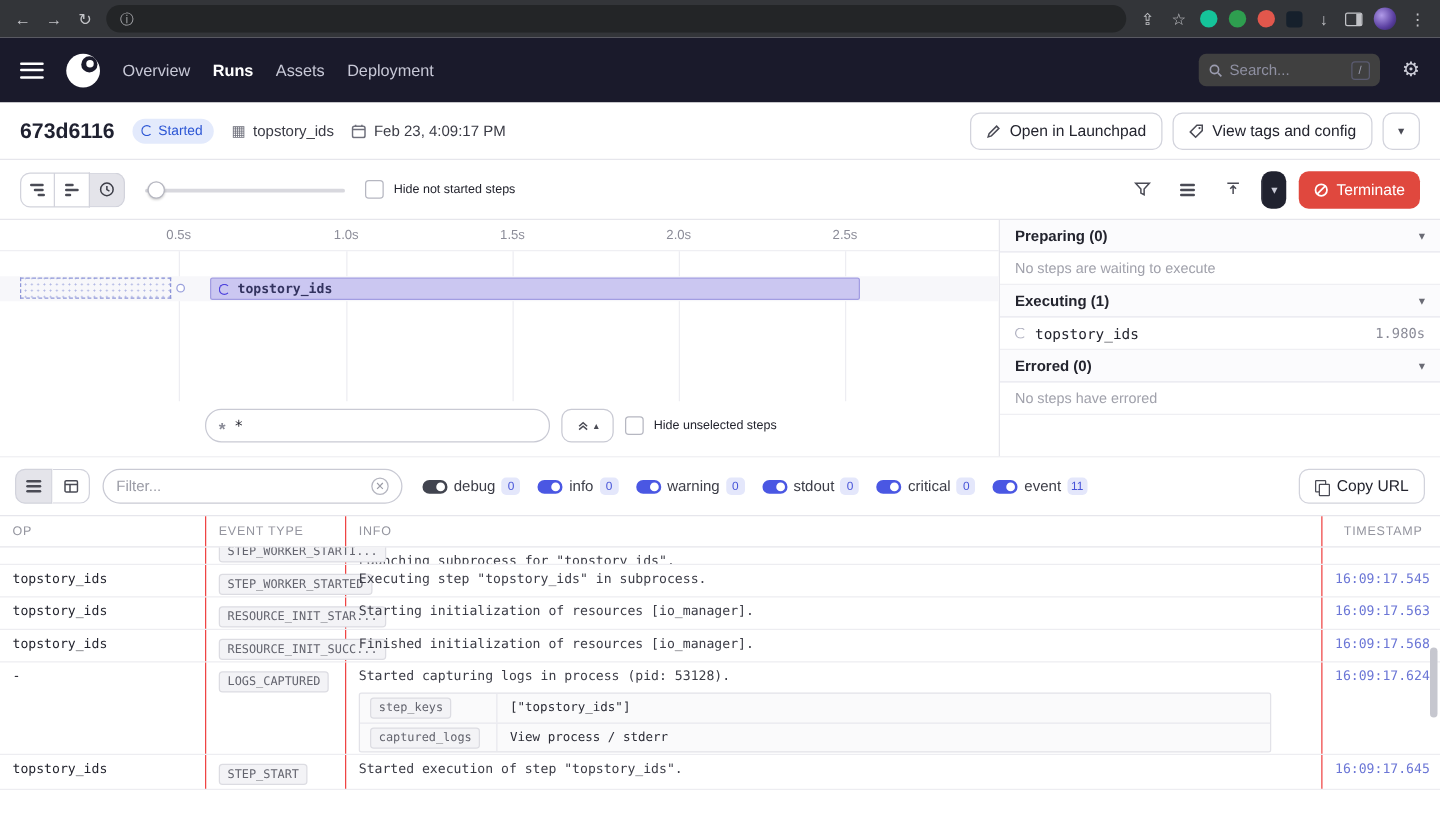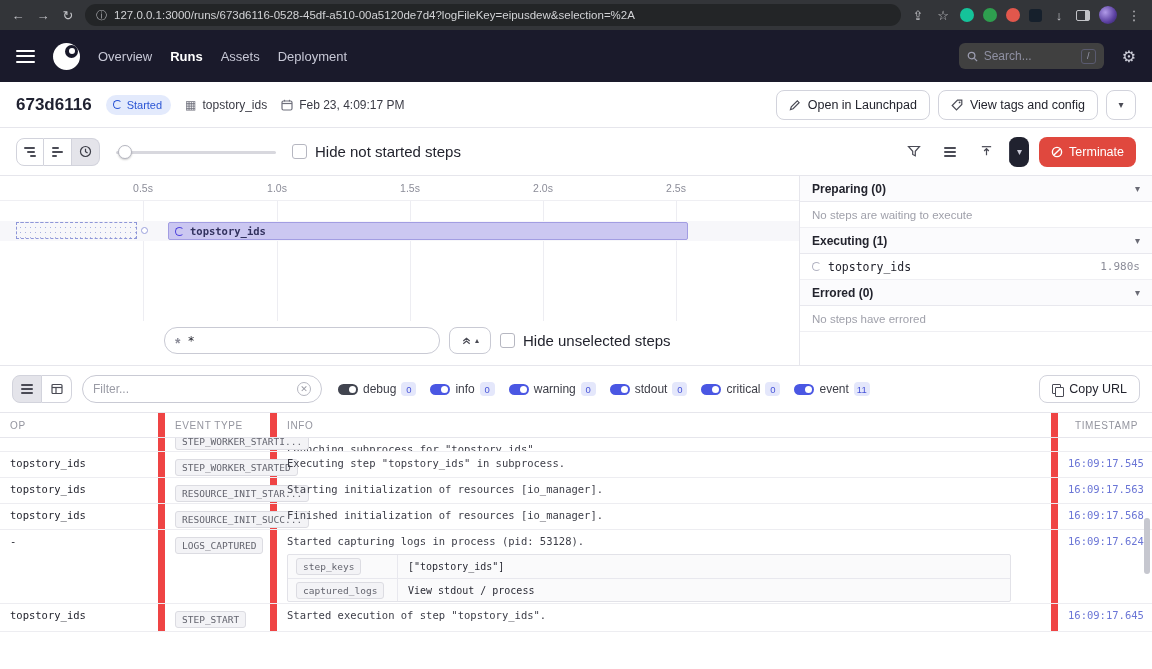--- a/index.html
+++ b/index.html
@@ -49,21 +49,21 @@
   .sbtn { width:28px; height:28px; border:1px solid #d2d3dc; background:#fff; display:flex; align-items:center; justify-content:center; cursor:pointer; }
   .sbtn:first-child { border-radius:8px 0 0 8px; }
   .sbtn:last-child { border-radius:0 8px 8px 0; }
   .sbtn + .sbtn { border-left:none; }
   .sbtn.on { background:#e4e4ea; }
   .bars { display:flex; flex-direction:column; gap:2px; align-items:flex-start; }
   .bars i { display:block; height:2px; background:#4a4b55; border-radius:1px; }
   .slider { width:160px; height:14px; position:relative; cursor:pointer; }
   .slider .track { position:absolute; left:0; right:0; top:6px; height:3px; background:#d8d8de; border-radius:2px; }
   .slider .knob { position:absolute; left:2px; top:0; width:14px; height:14px; border-radius:50%; background:#fff; border:1px solid #b5b6c0; box-shadow:0 1px 2px rgba(0,0,0,.2); }
-  .check { display:flex; align-items:center; gap:8px; font-size:15px; color:#23242e; cursor:pointer; }
+  .check { display:flex; align-items:center; gap:8px; font-size:10px; color:#23242e; cursor:pointer; }
   .box { width:15px; height:15px; border:1px solid #b6b7c1; border-radius:3px; background:#fff; flex:none; }
   .tb-right { margin-left:auto; display:flex; align-items:center; gap:10px; }
   .icon-btn { width:26px; height:26px; display:flex; align-items:center; justify-content:center; cursor:pointer; color:#4a4b55; }
   .reexec { display:flex; height:30px; border-radius:8px; overflow:hidden; background:#20222f; color:#fff; cursor:pointer; }
   .reexec .lab { display:flex; align-items:center; padding:0 12px; font-size:12.5px; }
   .reexec .caret { display:flex; align-items:center; padding:0 7px; border-left:1px solid #3a3c4a; font-size:10px; color:#c9cad6; }
   .terminate { height:30px; border:none; border-radius:8px; background:#e0483e; color:#fff; display:flex; align-items:center; gap:6px; padding:0 12px; font-size:12.5px; cursor:pointer; }
 
   
   .main { display:flex; height:190px; border-bottom:1px solid #e6e6ec; }
@@ -109,21 +109,21 @@
   .copy-ic { width:10px; height:11px; position:relative; }
   .copy-ic::before { content:""; position:absolute; left:0; top:0; width:7px; height:8px; border:1.2px solid #4a4b55; border-radius:1px; background:#fff; }
   .copy-ic::after { content:""; position:absolute; left:3px; top:3px; width:7px; height:8px; border:1.2px solid #4a4b55; border-radius:1px; background:#fff; }
 
   
   .log-table { position:relative; background:#fff; }
   .lt-row, .lt-head { display:grid; grid-template-columns:165px 112px 1fr 94px; }
   .lt-head { height:26px; border-top:1px solid #e6e6ec; border-bottom:1px solid #e6e6ec; }
   .lt-head > div { display:flex; align-items:center; padding:0 10px; font-size:10px; letter-spacing:.6px; color:#94959f; }
   .lt-head > div.r { justify-content:flex-end; padding-right:14px; }
-  .colb { border-right:7px solid #ef4444; }
+  .colb { border-right:1px solid #ef4444; }
   .lt-row { border-bottom:1px solid #ededf1; cursor:pointer; }
   .lt-row > div { padding:5px 10px 0 10px; }
   .cell-op { font-family:"DejaVu Sans Mono", monospace; font-size:10.5px; color:#23242e; }
   .tag { display:inline-block; background:#f3f3f6; border:1px solid #dcdce2; border-radius:3px; padding:2px 6px; font-family:"DejaVu Sans Mono", monospace; font-size:9.5px; color:#63646e; white-space:nowrap; }
   .cell-info { font-family:"DejaVu Sans Mono", monospace; font-size:10.5px; color:#3c3d47; }
   .cell-ts { font-family:"DejaVu Sans Mono", monospace; font-size:10.5px; color:#6b76d6; text-align:right; padding-right:14px !important; }
   .clip { height:14px; overflow:hidden; }
   .clip > div > * { transform:translateY(-12px); }
   .meta-box { margin-top:7px; width:96%; border:1px solid #e2e2e8; background:#fafafb; border-radius:2px; }
   .meta-row { display:grid; grid-template-columns:110px 1fr; align-items:center; height:23px; }
@@ -136,21 +136,20 @@
 </style>
 </head>
 <body>
 
 <div class="browser">
   <span class="b-icon">←</span>
   <span class="b-icon">→</span>
   <span class="b-icon">↻</span>
   <div class="url-pill">
     <span class="info">ⓘ</span>
-    <span class="url-text">127.0.0.1:3000/runs/673d6116-0528-45df-a510-00a5120de7d4?logFileKey=eipusdew&amp;selection=%2A</span>
   </div>
   <span class="b-icon">⇪</span>
   <span class="b-icon">☆</span>
   <span class="ext-dot" style="background:#15c39a"></span>
   <span class="ext-dot" style="background:#2e9e4f"></span>
   <span class="ext-dot" style="background:#e2574c"></span>
   <span class="ext-sq"></span>
   <span class="b-icon">↓</span>
   <span class="side-ic"></span>
   <span class="avatar"></span>
@@ -446,21 +445,21 @@
         <div class="meta-row">
           <div class="meta-key">
               <span class="tag">step_keys</span>
             </div>
           <div class="meta-val">["topstory_ids"]</div>
         </div>
         <div class="meta-row">
           <div class="meta-key">
               <span class="tag">captured_logs</span>
             </div>
-          <div class="meta-val">View stdout / process</div>
+          <div class="meta-val">View process / stderr</div>
         </div>
       </div>
     </div>
     <div class="cell-ts">16:09:17.624</div>
   </div>
 
   <div class="lt-row" style="height:28px">
     <div class="colb cell-op">topstory_ids</div>
     <div class="colb"><span class="tag">STEP_START</span></div>
     <div class="colb cell-info">Started execution of step "topstory_ids".</div>

